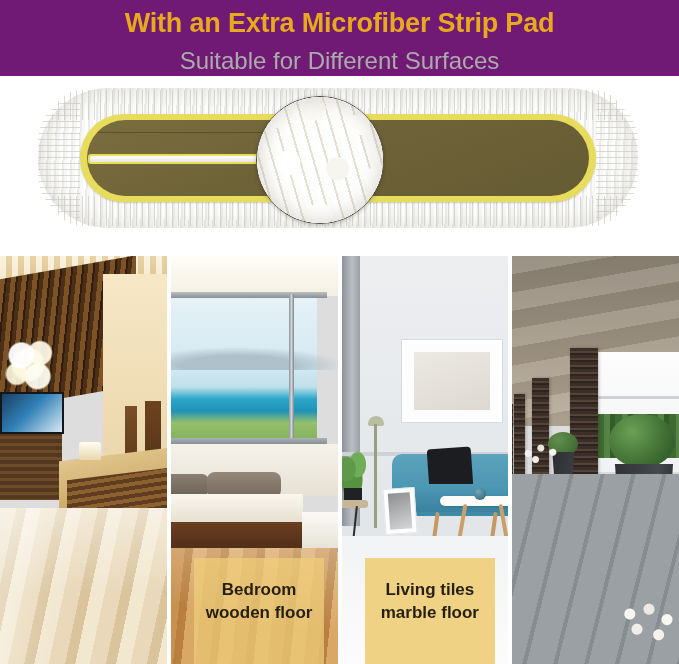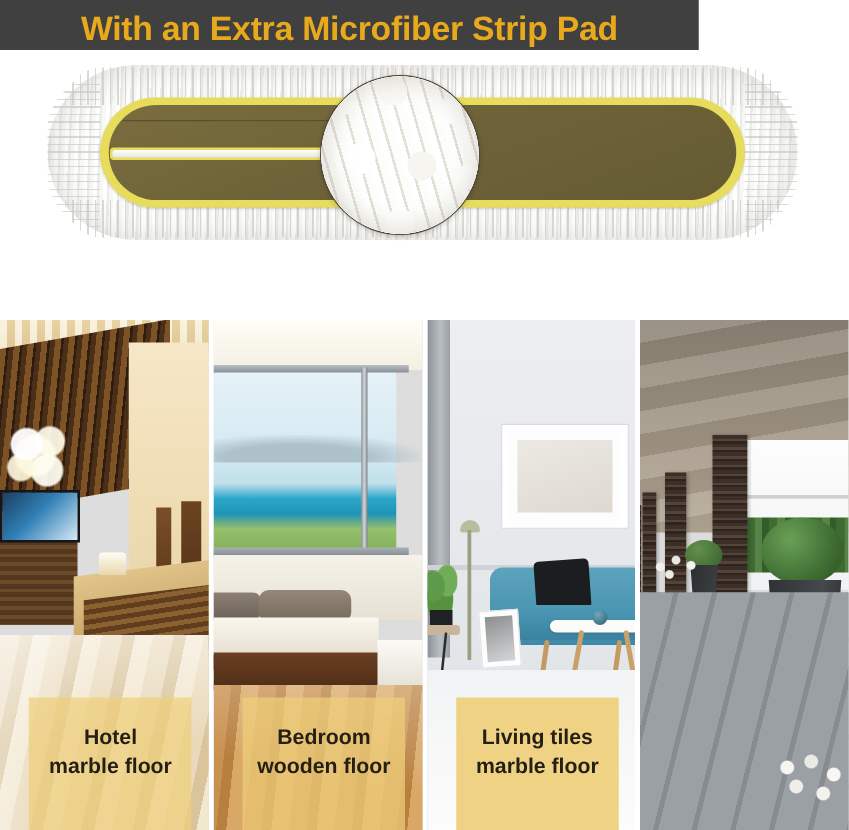--- a/index.html
+++ b/index.html
@@ -11,24 +11,24 @@
   body {
     width: 679px;
     height: 664px;
     overflow: hidden;
     font-family: "Liberation Sans", sans-serif;
     position: relative;
   }
 
   
   .header {
-    width: 559px;
+    width: 679px;
     padding-top: 6px;
     text-align: center;
-    background: #404040;
+    background: #701a75;
   }
   .headline {
     font-family: "Liberation Sans", sans-serif;
     font-weight: bold;
     font-size: 27px;
     letter-spacing: -0.2px;
     color: #E8A91D;
     line-height: 34px;
     margin: 0;
     white-space: nowrap;
@@ -558,20 +558,21 @@
       radial-gradient(circle at 80% 44%, #f8f7f3 0 5px, rgba(0,0,0,0) 6px),
       radial-gradient(circle at 30% 68%, #efeee8 0 5px, rgba(0,0,0,0) 6px),
       radial-gradient(circle at 66% 82%, #f4f2ed 0 5px, rgba(0,0,0,0) 6px);
   }
 </style>
 </head>
 <body>
 
 <div class="header">
   <div class="headline">With an Extra Microfiber Strip Pad</div>
+  <div class="subhead">Suitable for Different Surfaces</div>
 </div>
 
 <div class="hero">
   <div class="mop">
     <div class="mop-fringe"></div>
     <div class="fringe-top"></div>
     <div class="fringe-bottom"></div>
     <div class="fringe-left"></div>
     <div class="fringe-right"></div>
 
@@ -601,24 +602,20 @@
     <div class="p1-doorA"></div>
     <div class="p1-doorB"></div>
     <div class="p1-chand"></div>
     <div class="p1-paneling"></div>
     <div class="p1-tv"></div>
     <div class="p1-desk"></div>
     <div class="p1-desk2"></div>
     <div class="p1-lamp"></div>
     <div class="p1-floor"></div>
     <div class="p1-floor-gloss"></div>
-    <div class="panel-caption" style="background: rgba(239,206,122,0.72);">
-      <span class="ln">Hotel</span>
-      <span class="ln">marble floor</span>
-    </div>
   </div>
 
   <div class="panel">
     <div class="p2-ceil"></div>
     <div class="p2-win"></div>
     <div class="p2-win-far"></div>
     <div class="p2-frame-top"></div>
     <div class="p2-mullion-v"></div>
     <div class="p2-frame-bot"></div>
     <div class="p2-headwall"></div>

